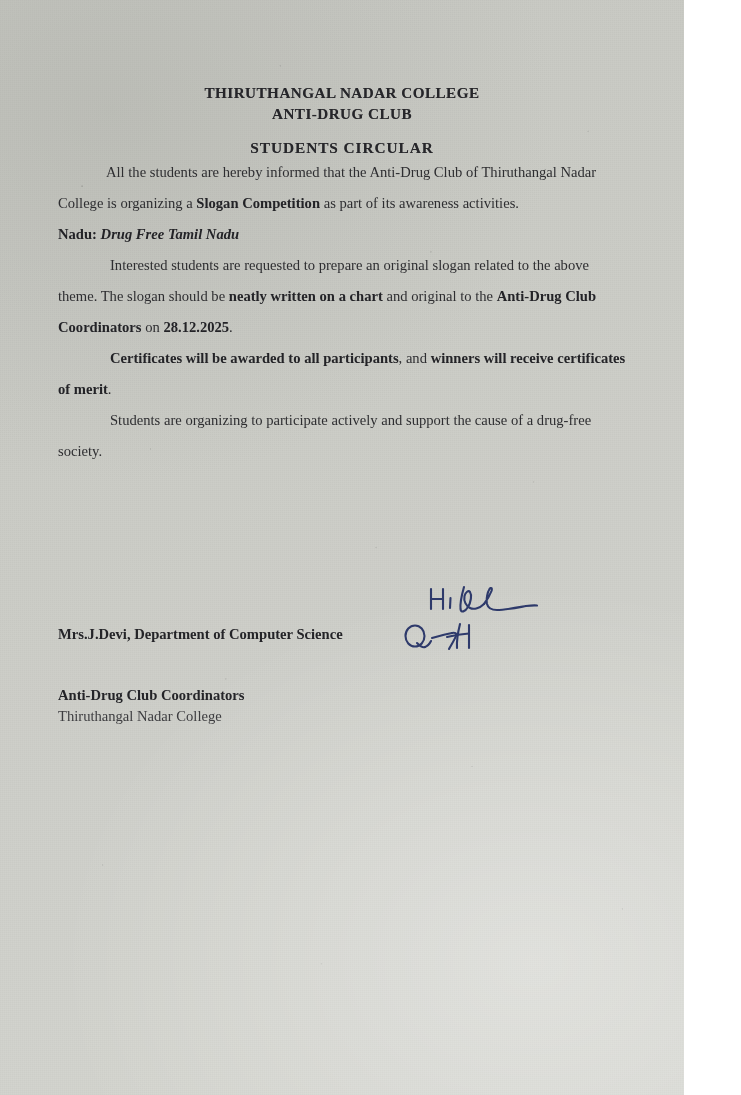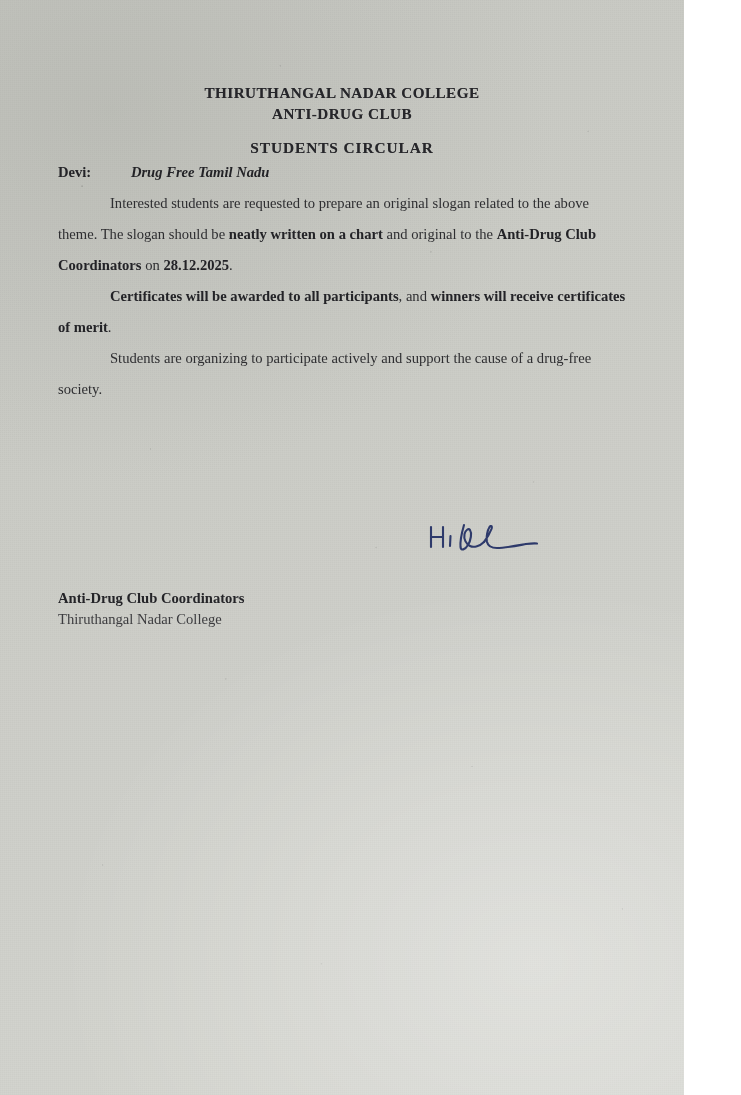--- a/index.html
+++ b/index.html
@@ -104,21 +104,20 @@
   .indent-lg { display: inline-block; width: 52px; }
 
   b, strong {
     font-weight: bold;
     color: #232327;
   }
   .bi {
     font-weight: bold;
     font-style: italic;
     color: #232327;
-    margin-left: 36px;
   }
 
   
   .sign-block {
     margin-top: 124px;
   }
   .sign-row {
     position: relative;
     height: 35px;
     font-size: 14.6px;
@@ -156,23 +155,26 @@
   <div class="speckles"></div>
 
   <div class="content">
 
     <div class="title-block">
       <div class="title-line">THIRUTHANGAL NADAR COLLEGE</div>
       <div class="title-line">ANTI-DRUG CLUB</div>
       <div class="subtitle-line">STUDENTS CIRCULAR</div>
     </div>
 
+    <p class="body-para para-1">
+      <span class="indent"></span><span>All the students are hereby informed that the Anti-Drug Club of Thiruthangal Nadar College is organizing a </span><b>Slogan Competition</b><span> as part of its awareness activities.</span>
+    </p>
 
     <p class="body-para theme-line">
-      <b>Devi:</b><span>&nbsp;</span><span class="bi">Drug Free Tamil Nadu</span>
+      <b>Nadu:</b><span>&nbsp;</span><span class="bi">Drug Free Tamil Nadu</span>
     </p>
 
     <p class="body-para para-2">
       <span class="indent-lg"></span><span>Interested students are requested to prepare an original slogan related to the above theme. The slogan should be </span><b>neatly written on a chart</b><span> and original to the </span><b>Anti-Drug Club Coordinators</b><span> on </span><b>28.12.2025</b><span>.</span>
     </p>
 
     <p class="body-para para-3">
       <span class="indent-lg"></span><b>Certificates will be awarded to all participants</b><span>, and </span><b>winners will receive certificates of merit</b><span>.</span>
     </p>
 
@@ -191,20 +193,37 @@
               <path d="M19 10 L19 30"></path>
               <path d="M26 29 L26.5 19"></path>
               <path d="M40 8 C38 15 36 24 36.5 30 C37 34 41 33 44 28 C47 23 48 16 46 13 C44.5 11 41.5 13 40.5 17 C39.5 22 42 27 46 29 C50 31 56 29 60 25"></path>
               <path d="M60 25 C63 21 66 16 67.5 12 C68.5 9 67 8 65.5 10 C63.5 13 62 20 63 25 C64 29 68 31 73 31 C81 31 91 29 102 27"></path>
               <path d="M102 27 C106 26.5 110 26 113 26.5"></path>
             </g>
           </svg>
         </span>
       </div>
 
+      <div class="sign-row">
+        <span class="sign-name">Mrs.J.Devi, Department of Computer Science</span>
+        <span class="sig-mark sig-2">
+          <svg width="110" height="44" viewBox="0 0 110 44" aria-hidden="true">
+            <g fill="none" stroke="#2e3a6b" stroke-width="2.1" stroke-linecap="round" stroke-linejoin="round">
+              <ellipse cx="16" cy="22" rx="9.5" ry="10.5"></ellipse>
+              <path d="M18 29 C21 32 24 34 26 33"></path>
+              <path d="M26 33 C29 32 31 29 32 27"></path>
+              <path d="M33 24 C40 22 47 20 53 19"></path>
+              <path d="M53 19 C56 18.5 58 19 57 22 C55.5 26 52 31 50 35"></path>
+              <path d="M61 10 C59 18 57.5 27 58 34"></path>
+              <path d="M48 23 C54 21.5 62 20 70 19.5"></path>
+              <path d="M70 11 C70 19 70 27 70 34"></path>
+            </g>
+          </svg>
+        </span>
+      </div>
 
       <div class="coord-block">
         <div class="coord-title">Anti-Drug Club Coordinators</div>
         <div class="coord-college">Thiruthangal Nadar College</div>
       </div>
 
     </div>
   </div>
 </div>
 

